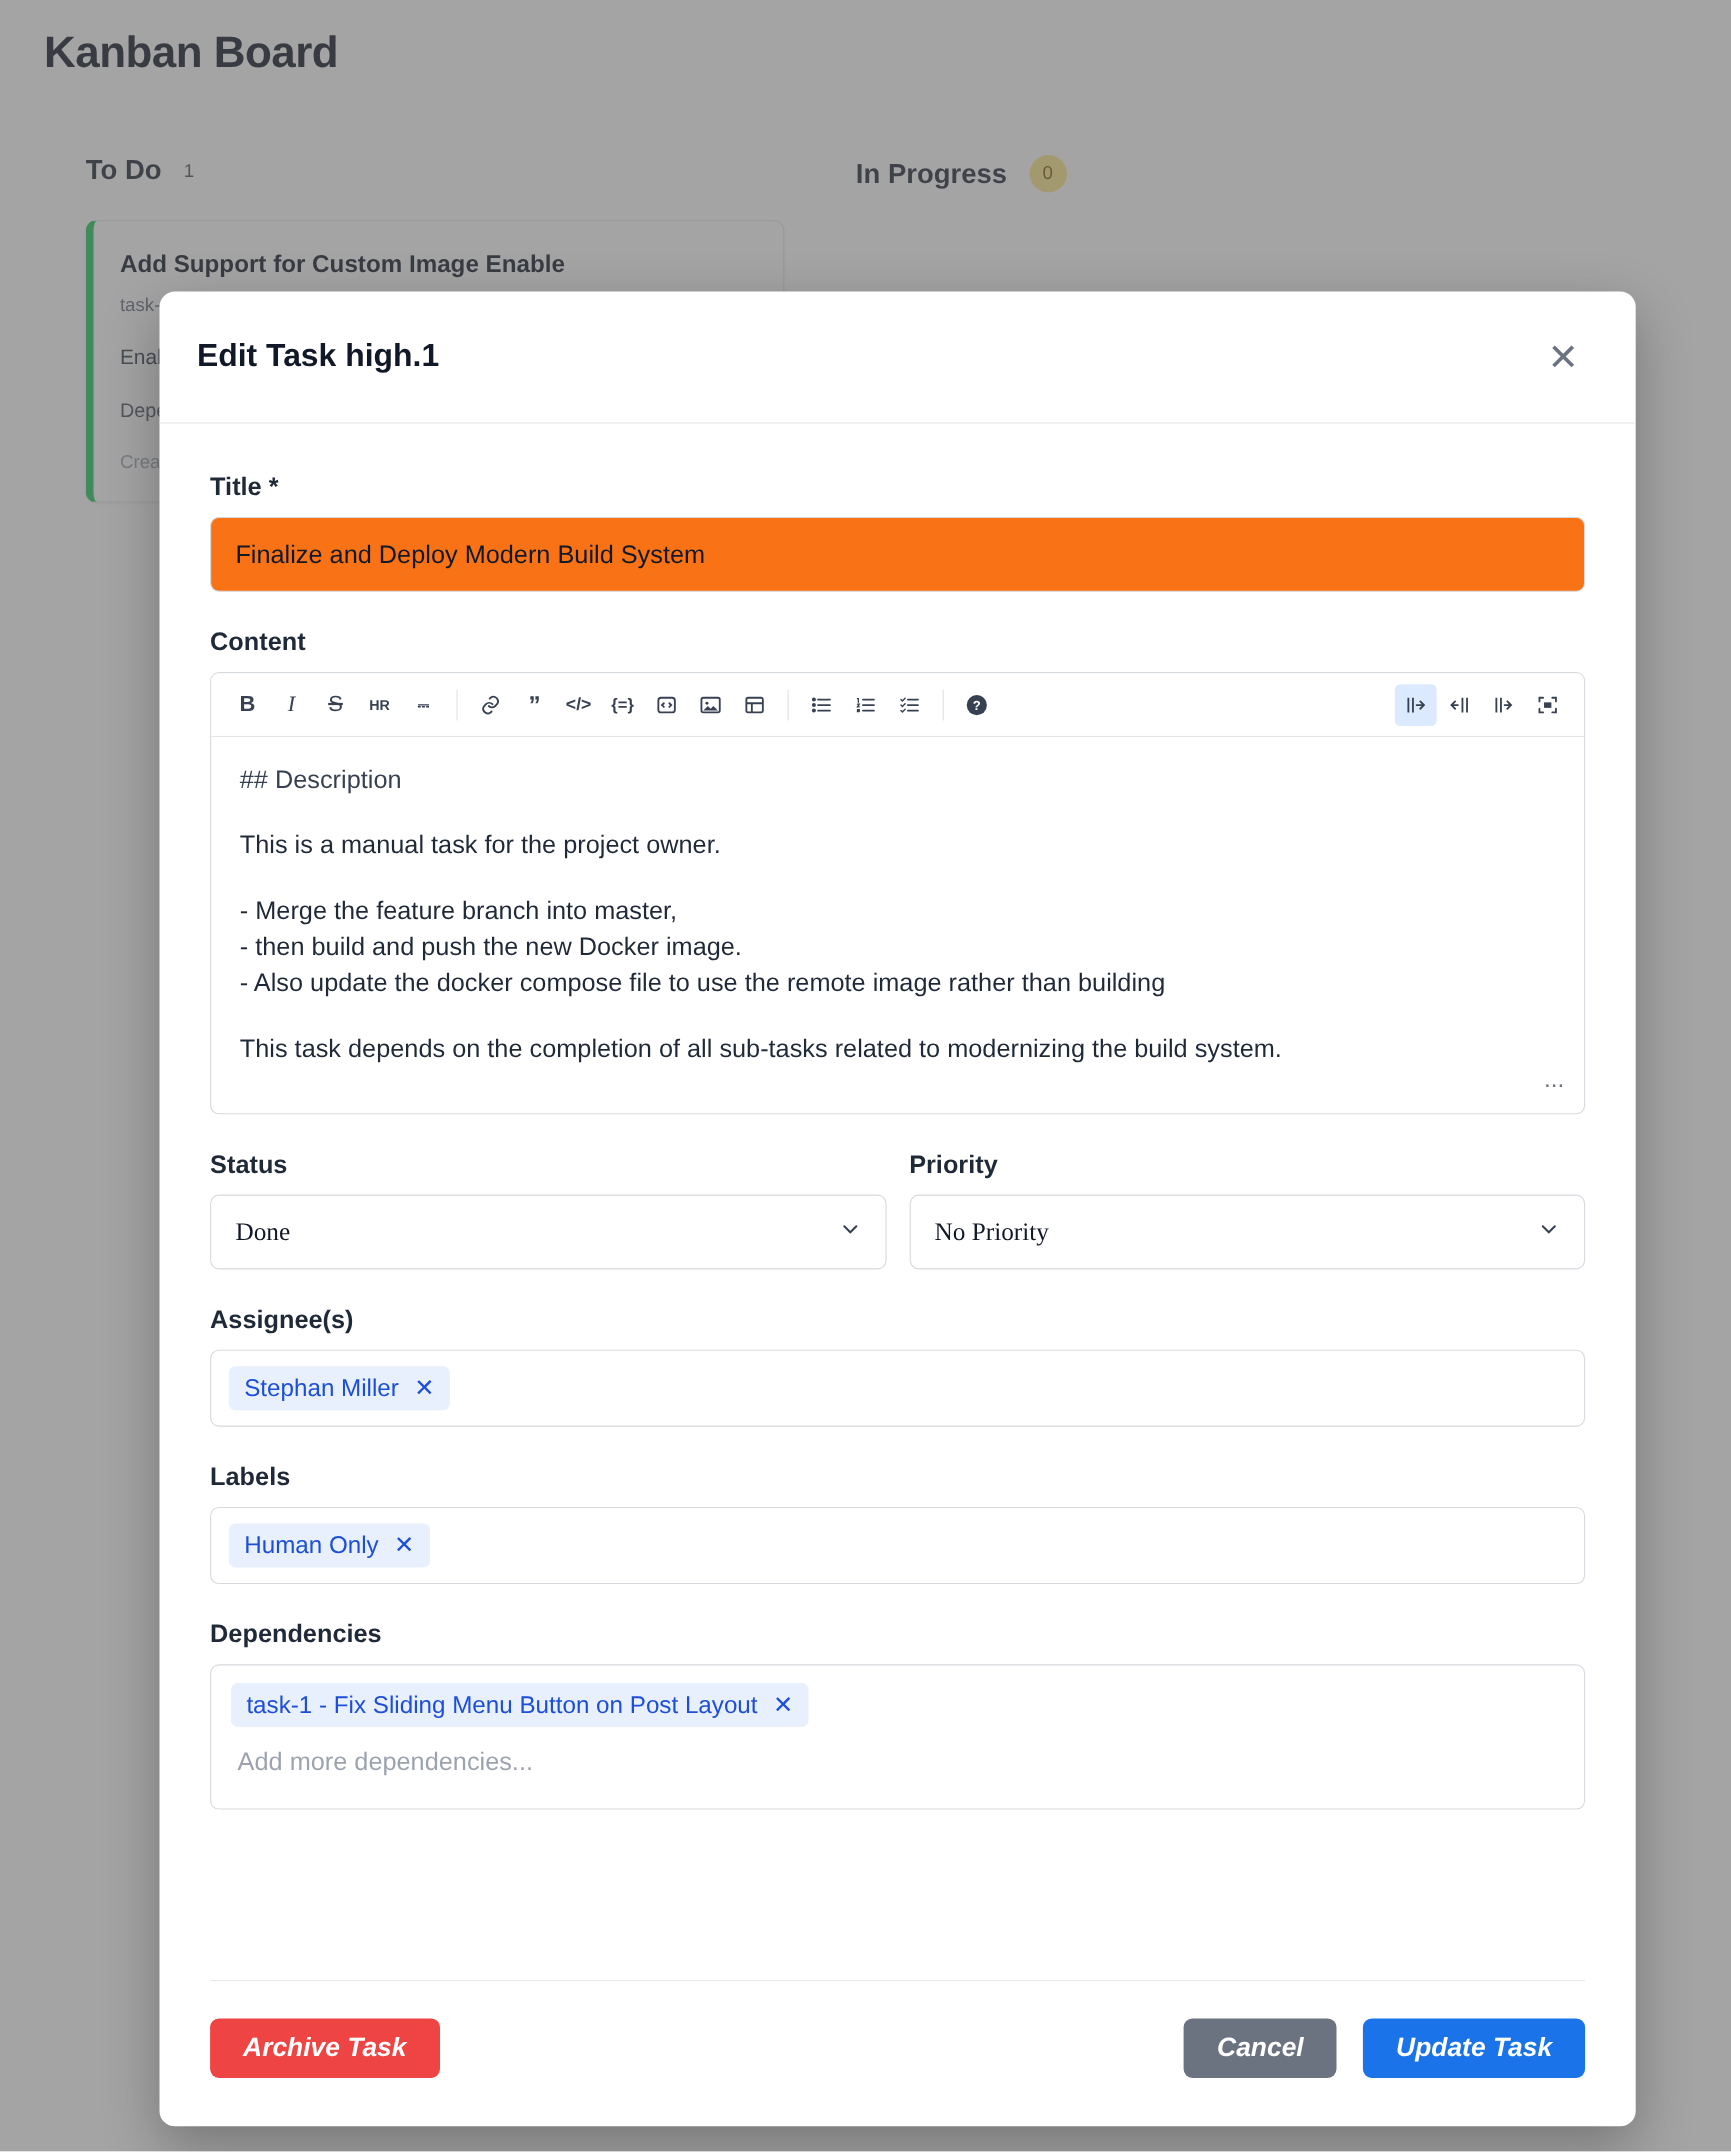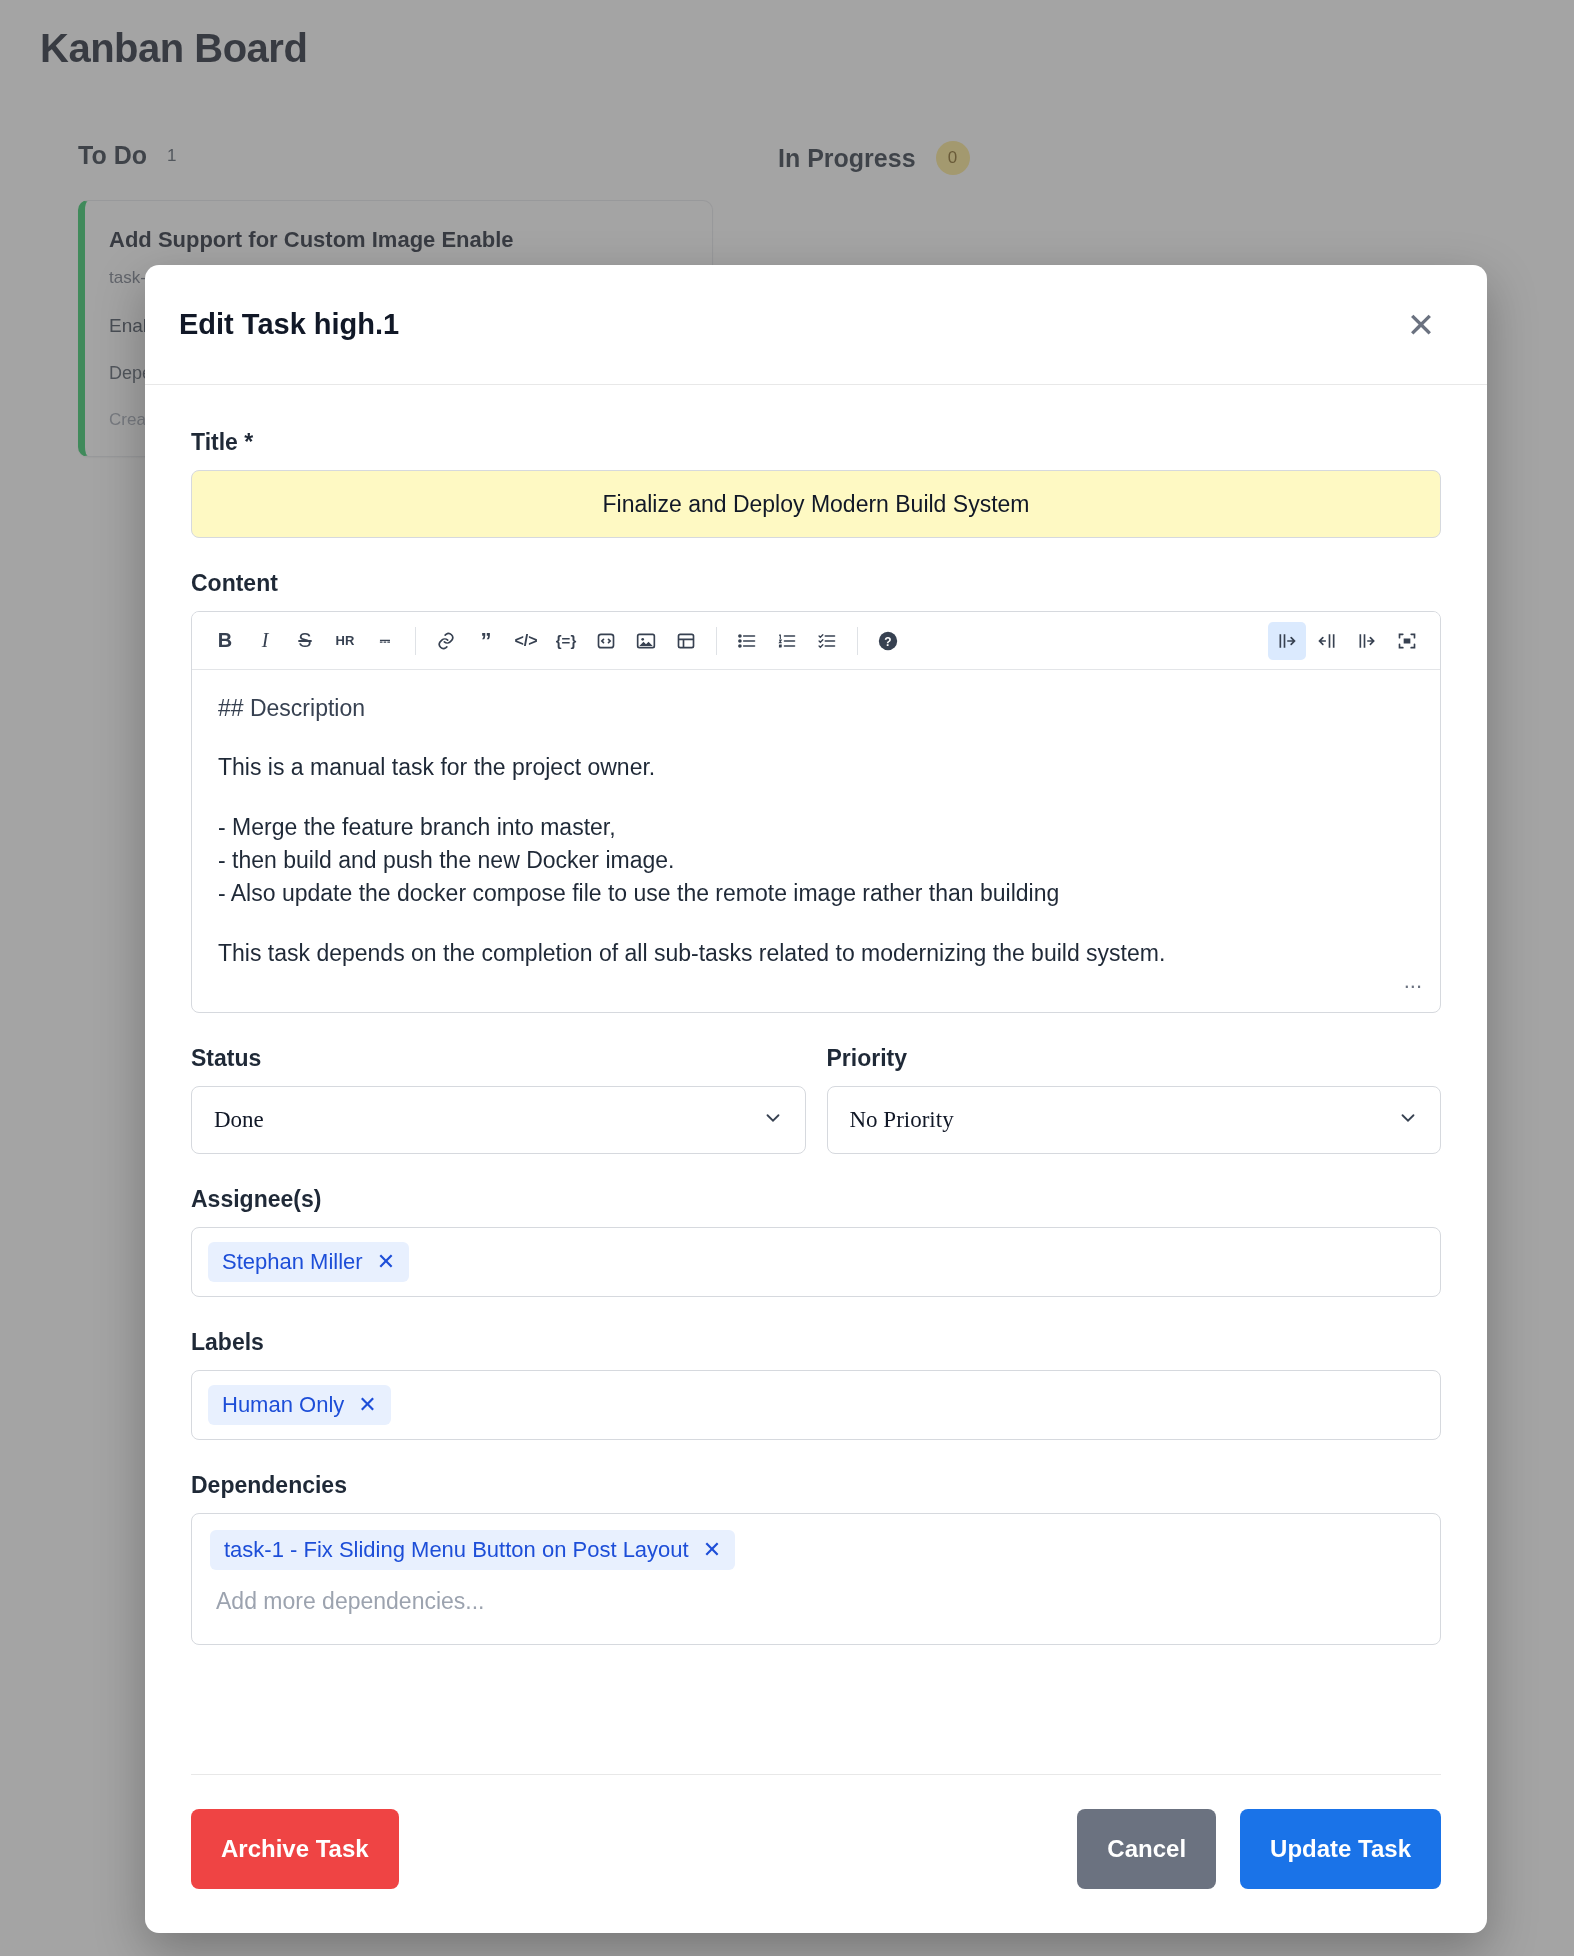--- a/index.html
+++ b/index.html
@@ -156,23 +156,22 @@
   }
   .text-input {
     width: 100%;
     height: 68px;
     border: 1px solid #d6d9de;
     border-radius: 8px;
     font-size: 23px;
     color: #111827;
     padding: 0 22px;
     font-family: "Liberation Sans", sans-serif;
-    background: #fef9c3;
+    background: #f97316;
     outline: none;
-    text-align: center;
   }
   .group { margin-bottom: 32px; }
 
   
   .editor {
     border: 1px solid #d6d9de;
     border-radius: 8px;
     overflow: hidden;
     background: #fff;
   }
@@ -299,23 +298,24 @@
     align-items: center;
     justify-content: space-between;
   }
   .btn {
     border: none;
     border-radius: 8px;
     font-size: 24px;
     font-weight: bold;
     color: #ffffff;
     padding: 0 30px;
-    height: 80px;
+    height: 54px;
     cursor: pointer;
     font-family: "Liberation Sans", sans-serif;
+    font-style: italic;
   }
   .btn-archive { background: #ef4444; }
   .btn-cancel { background: #6b7280; }
   .btn-update { background: #1a73e8; }
   .footer-right { display: flex; gap: 24px; }
 </style>
 </head>
 <body>
 
 <div id="app">

